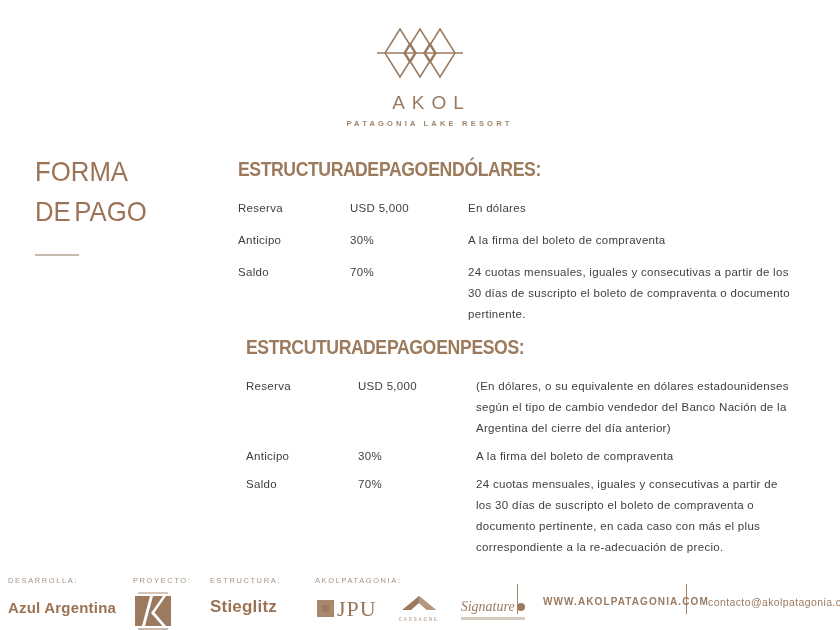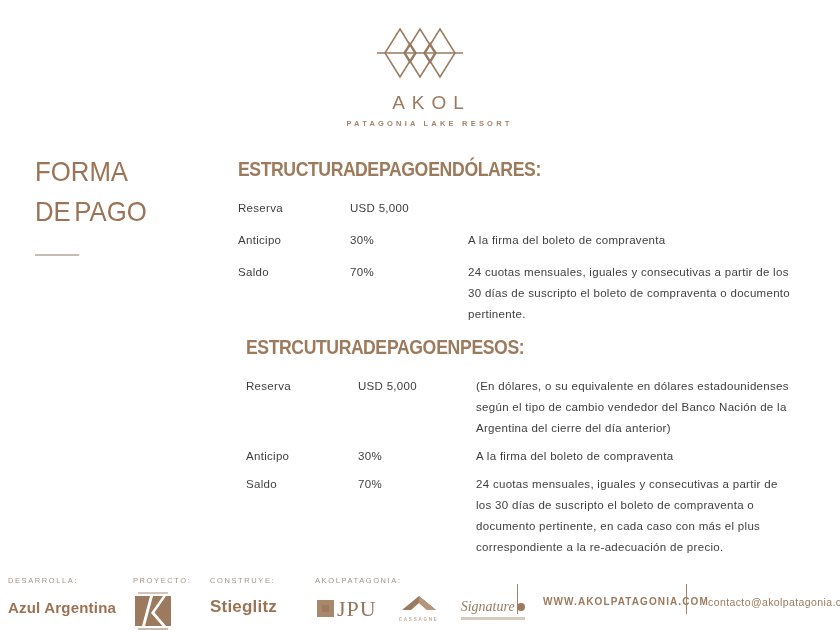--- a/index.html
+++ b/index.html
@@ -226,20 +226,21 @@
   </aside>
 
   <main class="content">
 
     <section class="section-dolares">
       <h2 class="section-heading">ESTRUCTURA DE PAGO EN DÓLARES:</h2>
       <div class="rows">
         <div class="prow">
           <div>Reserva</div>
           <div>USD 5,000</div>
+          <div>En dólares</div>
         </div>
         <div class="prow">
           <div>Anticipo</div>
           <div>30%</div>
           <div>A la firma del boleto de compraventa</div>
         </div>
         <div class="prow">
           <div>Saldo</div>
           <div>70%</div>
           <div>24 cuotas mensuales, iguales y consecutivas a partir de los 30 días de suscripto el boleto de compraventa o documento pertinente.</div>
@@ -283,21 +284,21 @@
         <rect x="5" y="0" width="30" height="2" fill="#d3c6b8"></rect>
         <rect x="2" y="4" width="36" height="30" fill="#9b7a5f"></rect>
         <polygon points="9,34 17,4 20,4 12,34" fill="#ffffff"></polygon>
         <polygon points="18,21 30,4 33,4 21.5,20.5 33,34 29.5,34" fill="#ffffff"></polygon>
         <rect x="5" y="36" width="30" height="2.5" fill="#c9bcae"></rect>
         <rect x="5" y="41" width="30" height="2" fill="#ddd2c6"></rect>
       </svg>
     </div>
 
     <div class="f-block fb-construye">
-      <div class="f-label">CONSTRUYE:</div>
+      <div class="f-label">ESTRUCTURA:</div>
       <div class="f-name-stieglitz">Stieglitz</div>
     </div>
 
     <div class="f-block fb-comercializan">
       <div class="f-label">AKOLPATAGONIA:</div>
       <div class="logo-row">
         <div class="jpu">
           <span class="jpu-square"></span>
           <span class="jpu-text">JPU</span>
         </div>

